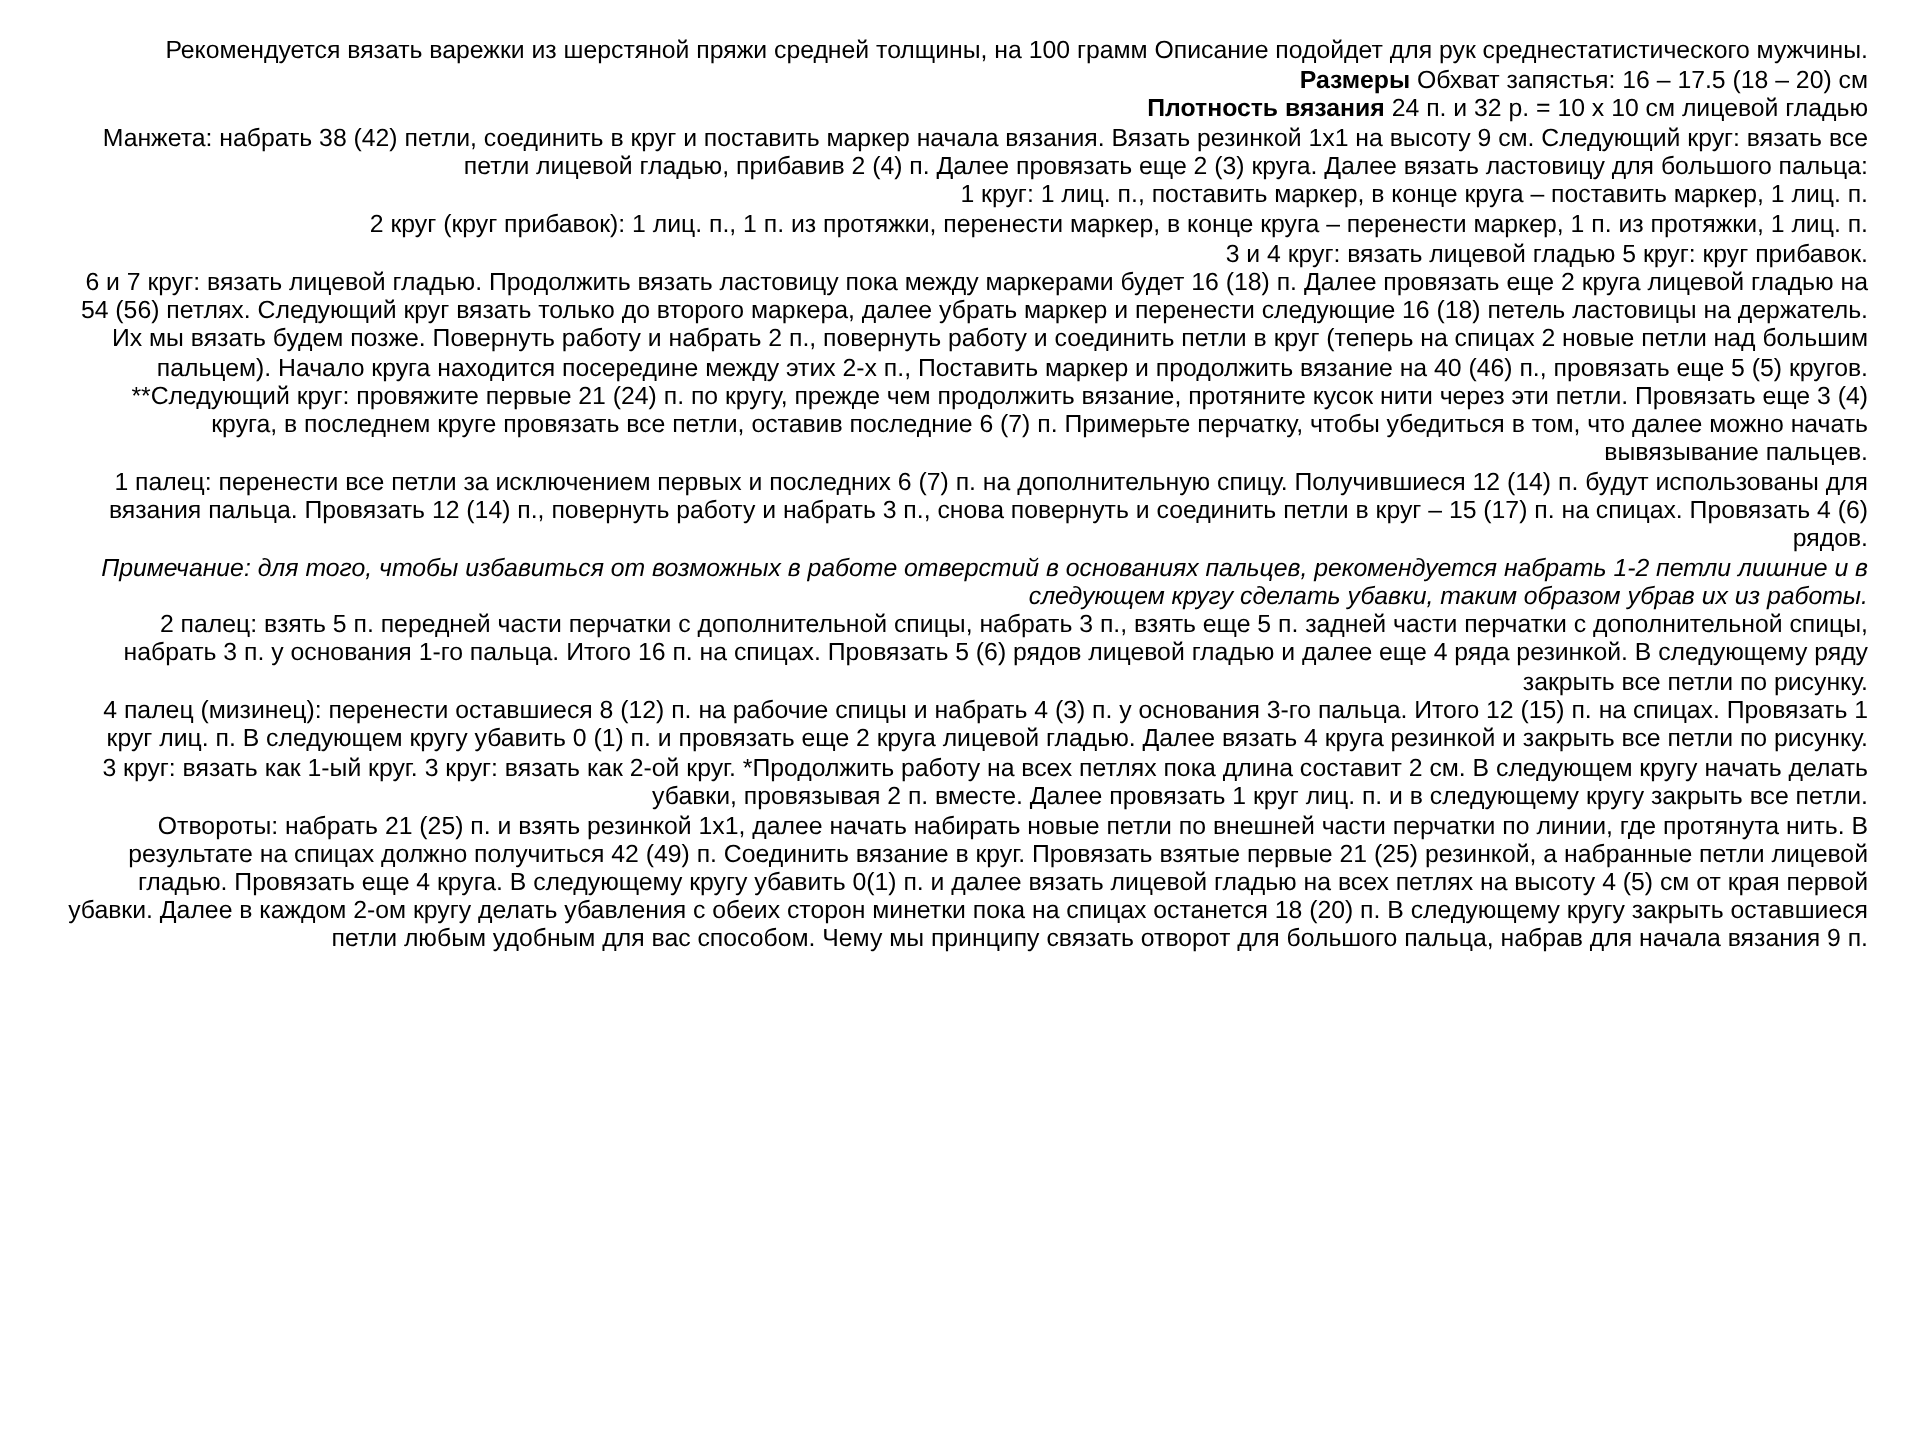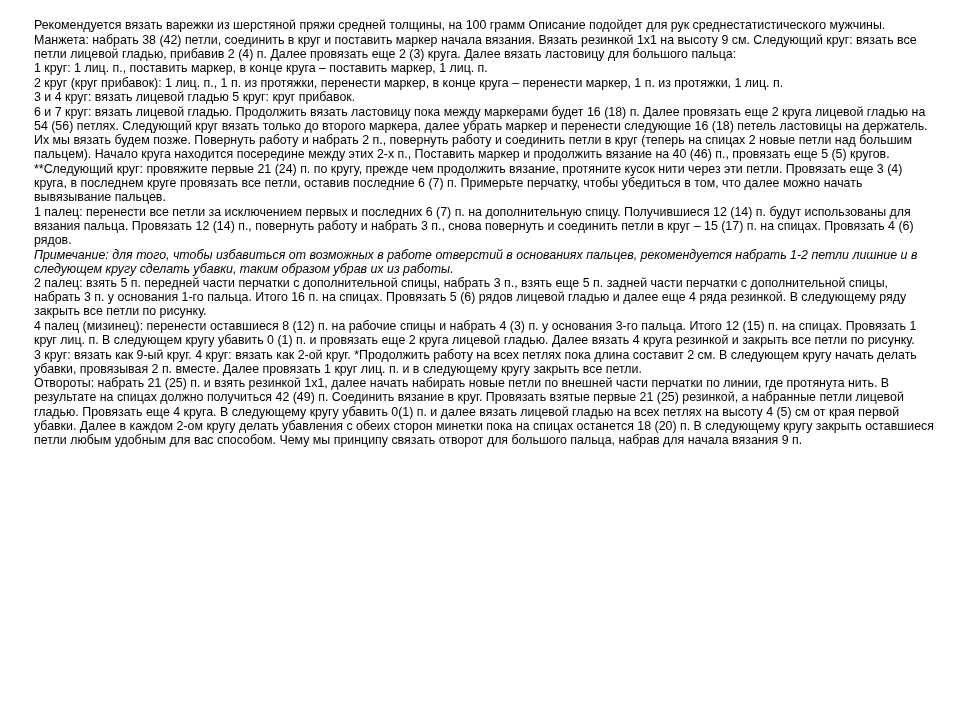--- a/index.html
+++ b/index.html
@@ -17,44 +17,46 @@
   #doc {
     position: absolute;
     left: 34px;
     top: 18px;
     width: 900px;
     font-size: 12.4px;
     line-height: 14.1px;
   }
   .p {
     margin: 0 0 0.5px 0;
-    text-align: left;
+    text-align: right;
   }
   .b { font-weight: bold; }
   .i { font-style: italic; }
 </style>
 </head>
 <body>
 
 <div id="doc">
 
   <p class="p">Рекомендуется вязать варежки из шерстяной пряжи средней толщины, на 100 грамм Описание подойдет для рук среднестатистического мужчины.</p>
 
+  <p class="p"><span class="b">Размеры</span><span> Обхват запястья: 16 – 17.5 (18 – 20) см</span></p>
 
 
+  <p class="p"><span class="b">Плотность вязания</span><span> 24 п. и 32 р. = 10 х 10 см лицевой гладью</span></p>
 
 
   <p class="p">Манжета: набрать 38 (42) петли, соединить в круг и поставить маркер начала вязания. Вязать резинкой 1х1 на высоту 9 см. Следующий круг: вязать все петли лицевой гладью, прибавив 2 (4) п. Далее провязать еще 2 (3) круга. Далее вязать ластовицу для большого пальца:</p>
   <p class="p">1 круг: 1 лиц. п., поставить маркер, в конце круга – поставить маркер, 1 лиц. п.</p>
   <p class="p">2 круг (круг прибавок): 1 лиц. п., 1 п. из протяжки, перенести маркер, в конце круга – перенести маркер, 1 п. из протяжки, 1 лиц. п.</p>
   <p class="p">3 и 4 круг: вязать лицевой гладью 5 круг: круг прибавок.</p>
   <p class="p">6 и 7 круг: вязать лицевой гладью. Продолжить вязать ластовицу пока между маркерами будет 16 (18) п. Далее провязать еще 2 круга лицевой гладью на 54 (56) петлях. Следующий круг вязать только до второго маркера, далее убрать маркер и перенести следующие 16 (18) петель ластовицы на держатель. Их мы вязать будем позже. Повернуть работу и набрать 2 п., повернуть работу и соединить петли в круг (теперь на спицах 2 новые петли над большим пальцем). Начало круга находится посередине между этих 2-х п., Поставить маркер и продолжить вязание на 40 (46) п., провязать еще 5 (5) кругов.</p>
   <p class="p">**Следующий круг: провяжите первые 21 (24) п. по кругу, прежде чем продолжить вязание, протяните кусок нити через эти петли. Провязать еще 3 (4) круга, в последнем круге провязать все петли, оставив последние 6 (7) п. Примерьте перчатку, чтобы убедиться в том, что далее можно начать вывязывание пальцев.</p>
   <p class="p">1 палец: перенести все петли за исключением первых и последних 6 (7) п. на дополнительную спицу. Получившиеся 12 (14) п. будут использованы для вязания пальца. Провязать 12 (14) п., повернуть работу и набрать 3 п., снова повернуть и соединить петли в круг – 15 (17) п. на спицах. Провязать 4 (6) рядов.</p>
 
   <p class="p i">Примечание: для того, чтобы избавиться от возможных в работе отверстий в основаниях пальцев, рекомендуется набрать 1-2 петли лишние и в следующем кругу сделать убавки, таким образом убрав их из работы.</p>
 
   <p class="p">2 палец: взять 5 п. передней части перчатки с дополнительной спицы, набрать 3 п.,  взять еще 5 п. задней части перчатки с дополнительной спицы, набрать 3 п. у основания 1-го пальца. Итого 16 п. на спицах. Провязать 5 (6) рядов лицевой гладью и далее еще 4 ряда резинкой. В следующему ряду закрыть все петли по рисунку.</p>
   <p class="p">4 палец (мизинец): перенести оставшиеся 8 (12) п. на рабочие спицы и набрать 4 (3) п. у основания 3-го пальца. Итого 12 (15) п. на спицах. Провязать 1 круг лиц. п. В следующем кругу убавить 0 (1) п. и провязать еще 2 круга лицевой гладью. Далее вязать 4 круга резинкой и закрыть все петли по рисунку.</p>
-  <p class="p">3 круг: вязать как 9-ый круг. 4 круг: вязать как 2-ой круг. *Продолжить работу на всех петлях пока длина составит 2 см. В следующем кругу начать делать убавки, провязывая 2 п. вместе. Далее провязать 1 круг лиц. п. и в следующему кругу закрыть все петли.</p>
+  <p class="p">3 круг: вязать как 1-ый круг. 3 круг: вязать как 2-ой круг. *Продолжить работу на всех петлях пока длина составит 2 см. В следующем кругу начать делать убавки, провязывая 2 п. вместе. Далее провязать 1 круг лиц. п. и в следующему кругу закрыть все петли.</p>
   <p class="p">Отвороты: набрать 21 (25) п. и взять резинкой 1х1, далее начать набирать новые петли по внешней части перчатки по линии, где протянута нить. В результате на спицах должно получиться 42 (49) п. Соединить вязание в круг. Провязать взятые первые 21 (25) резинкой, а набранные петли лицевой гладью. Провязать еще 4 круга. В следующему кругу  убавить 0(1) п. и далее вязать лицевой гладью на всех петлях на высоту 4 (5) см от края первой убавки. Далее в каждом 2-ом кругу делать убавления с обеих сторон минетки пока на спицах останется 18 (20) п. В следующему кругу закрыть оставшиеся петли любым удобным для вас способом. Чему мы принципу связать отворот для большого пальца, набрав для начала вязания 9 п.</p>
 
 </div>
 
 </body></html>

